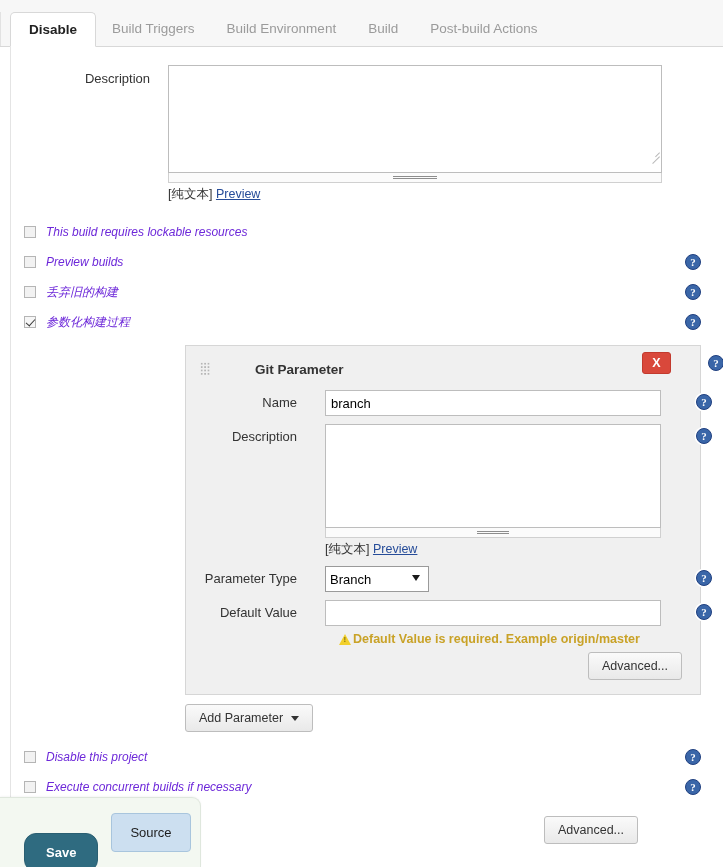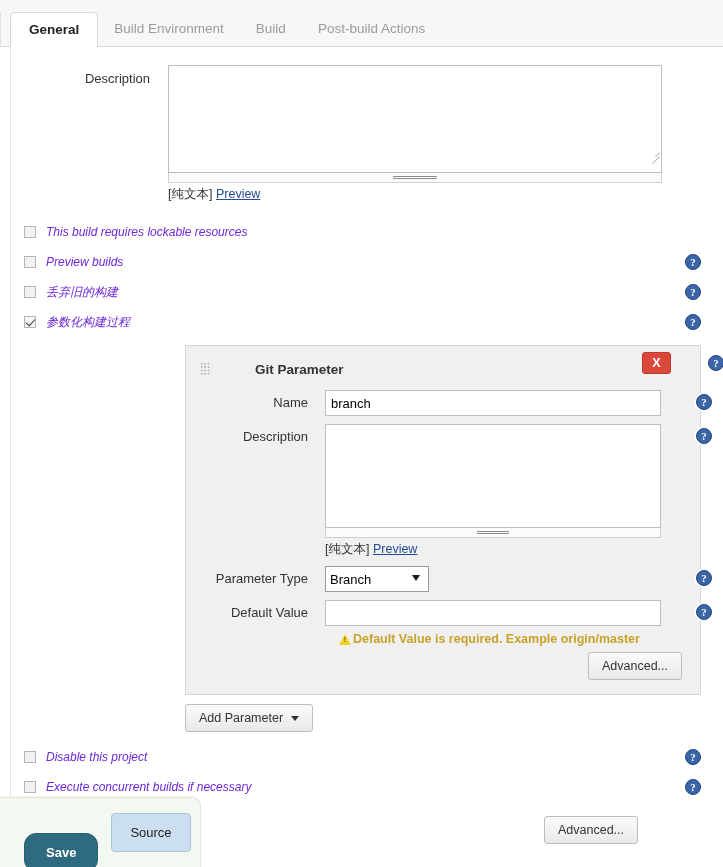--- a/index.html
+++ b/index.html
@@ -176,21 +176,21 @@
     width: 29px; height: 22px;
     background: #d9483b;
     border: 1px solid #c23a2e;
     border-radius: 3px;
     color: #fff; font-weight: bold; font-size: 12.5px;
     text-align: center; line-height: 20px;
     cursor: pointer;
   }
   .p-row { display: flex; margin-bottom: 8px; position: relative; }
   .p-label {
-    width: 127px; text-align: right; padding-right: 17px;
+    width: 127px; text-align: right; padding-right: 28px;
     font-size: 13px; color: #333; padding-top: 5px;
   }
   .p-field { flex: 1; }
   input.txt {
     width: 336px; height: 26px;
     border: 1px solid #bdbdbd;
     background: #fff;
     font-family: "Liberation Sans", sans-serif;
     font-size: 13px;
     padding: 2px 5px;
@@ -297,21 +297,22 @@
     cursor: pointer;
     font-family: "Liberation Sans", sans-serif;
   }
 </style>
 </head>
 <body>
 
 <div class="page">
 
   <div class="tabbar">
-    <div class="tab active"><span>General</span></div>
+    <div class="tab active"><span>Disable</span></div>
+    <div class="tab"><span>Build Triggers</span></div>
     <div class="tab"><span>Build Environment</span></div>
     <div class="tab"><span>Build</span></div>
     <div class="tab"><span>Post-build Actions</span></div>
   </div>
 
   <div class="formbody">
     <div class="leftrule"></div>
 
     <div class="desc-row">
       <div class="desc-label">Description</div>

